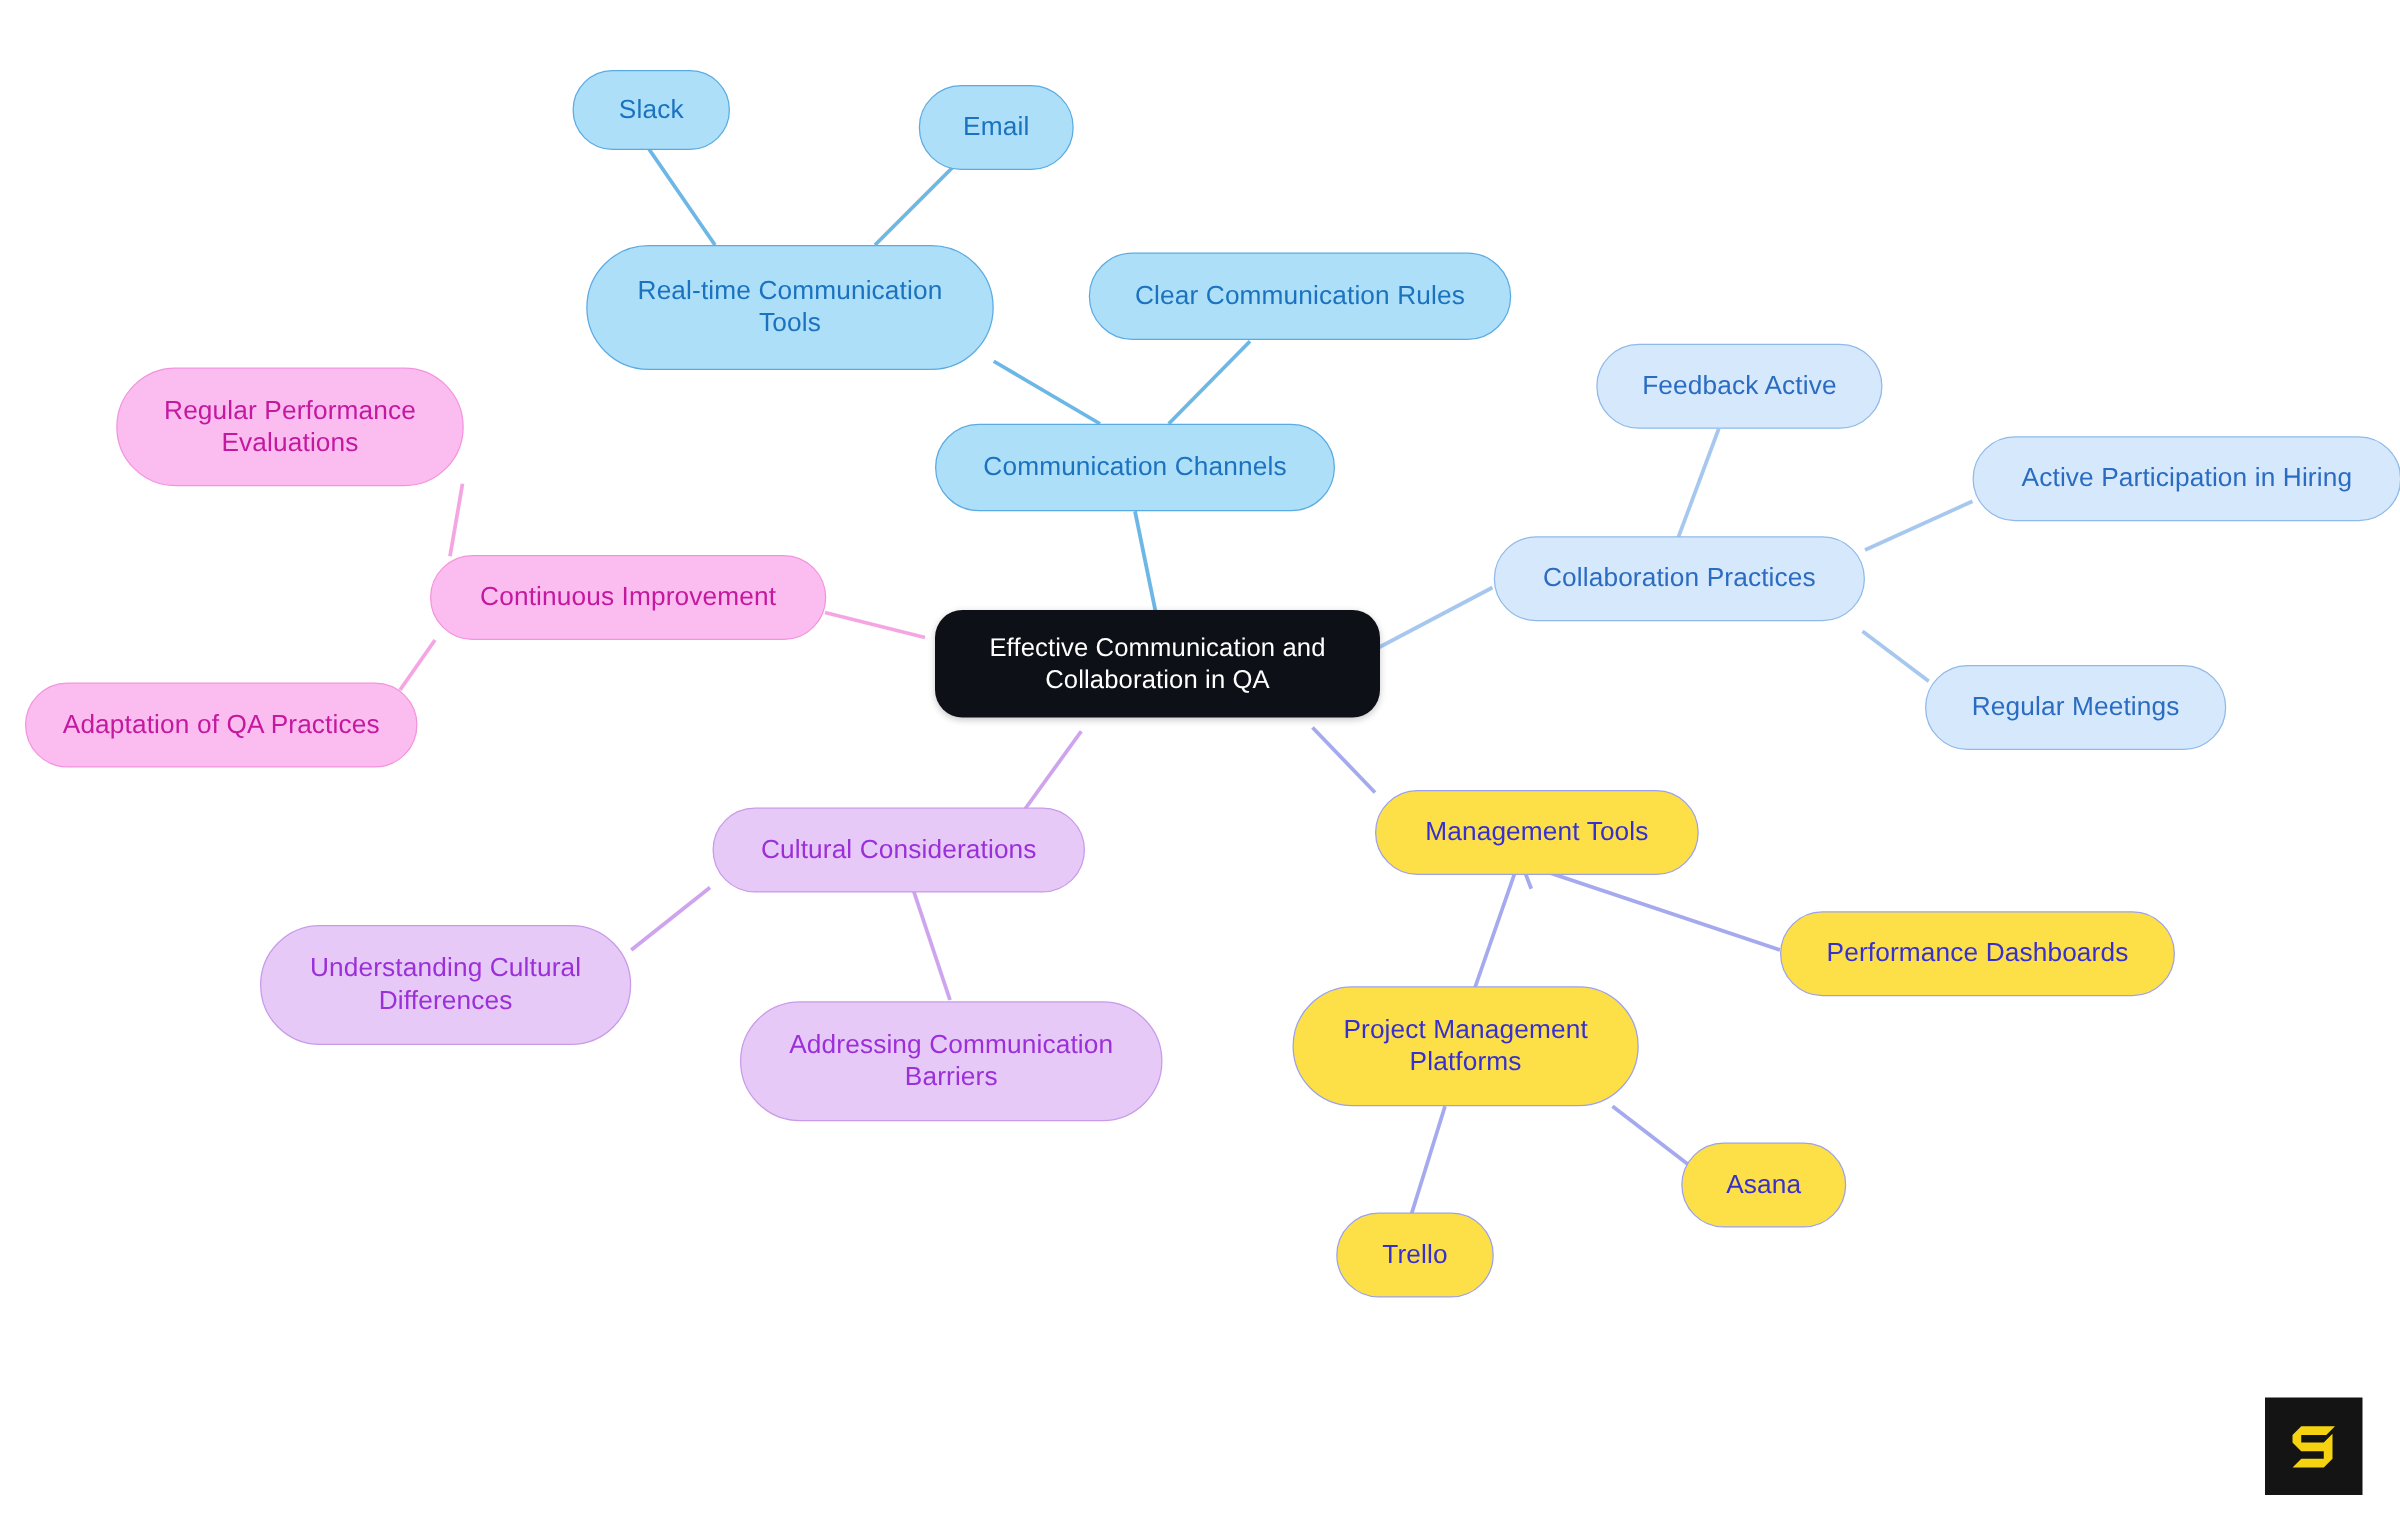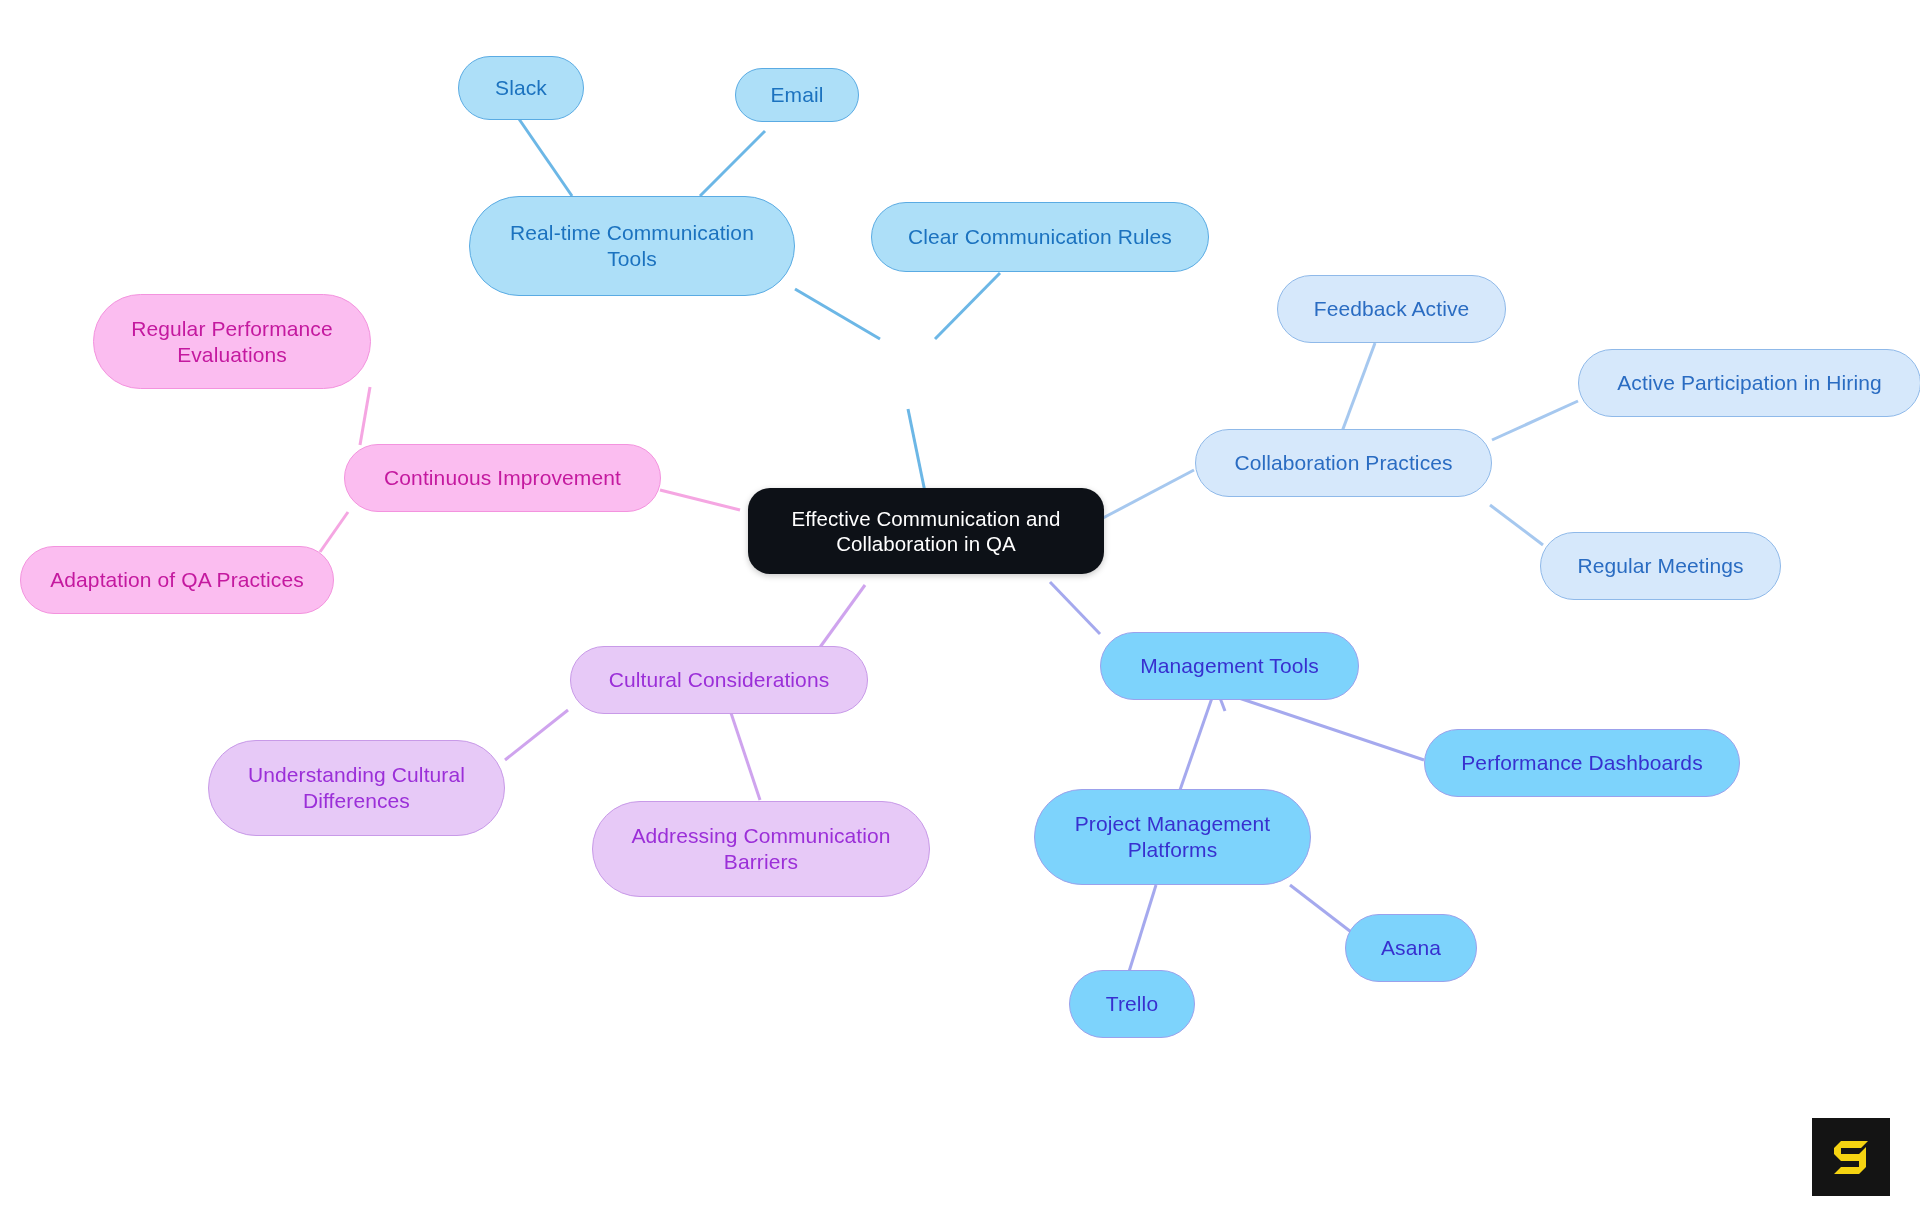--- a/index.html
+++ b/index.html
@@ -38,21 +38,21 @@
     border: none;
     background: #0d1117;
     color: #ffffff;
     font-size: 20.5px;
     box-shadow: 0 2px 6px rgba(0,0,0,0.22);
   }
   .node.blue      { background:#addff8; border-color:#5aabe3; color:#1b72bf; }
   .node.lightblue { background:#d6e8fb; border-color:#8fb9e9; color:#2a6cc2; }
   .node.pink      { background:#fbbdf0; border-color:#f393de; color:#c4199f;text-align:center; }
   .node.purple    { background:#e7c9f7; border-color:#c89ae8; color:#9b2fd8; }
-  .node.indigo    { background:#7dd3fc; border-color:#9ba1ec; color:#3730cf; }
+  .node.indigo    { background:#fde047; border-color:#9ba1ec; color:#3730cf; }
 
   .fs-21 { font-size: 21px; }
 
   #brand-badge {
     position: absolute;
     width: 78px; height: 78px;
     background: #141414;
     display: flex; align-items: center; justify-content: center;
   }
   #brand-badge svg { display: block; }
@@ -93,33 +93,36 @@
 
   <div class="node root" style="left:748px; top:488px; width:356px; height:86px;">
     <span>Effective Communication and
 Collaboration in QA</span>
   </div>
 
   <div class="node blue fs-21" style="left:458px; top:56px; width:126px; height:64px;">
     <span>Slack</span>
   </div>
 
-  <div class="node blue fs-21" style="left:735px; top:68px; width:124px; height:54px;">
+  <div class="node blue fs-21" style="left:735px; top:68px; width:124px; height:68px;">
     <span>Email</span>
   </div>
 
   <div class="node blue fs-21" style="left:469px; top:196px; width:326px; height:100px;">
     <span>Real-time Communication
 Tools</span>
   </div>
 
   <div class="node blue fs-21" style="left:871px; top:202px; width:338px; height:70px;">
     <span>Clear Communication Rules</span>
   </div>
 
+  <div class="node blue fs-21" style="left:748px; top:339px; width:320px; height:70px;">
+    <span>Communication Channels</span>
+  </div>
 
   <div class="node lightblue fs-21" style="left:1277px; top:275px; width:229px; height:68px;">
     <span>Feedback Active</span>
   </div>
 
   <div class="node lightblue fs-21" style="left:1578px; top:349px; width:343px; height:68px;">
     <span>Active Participation in Hiring</span>
   </div>
 
   <div class="node lightblue fs-21" style="left:1195px; top:429px; width:297px; height:68px;">

